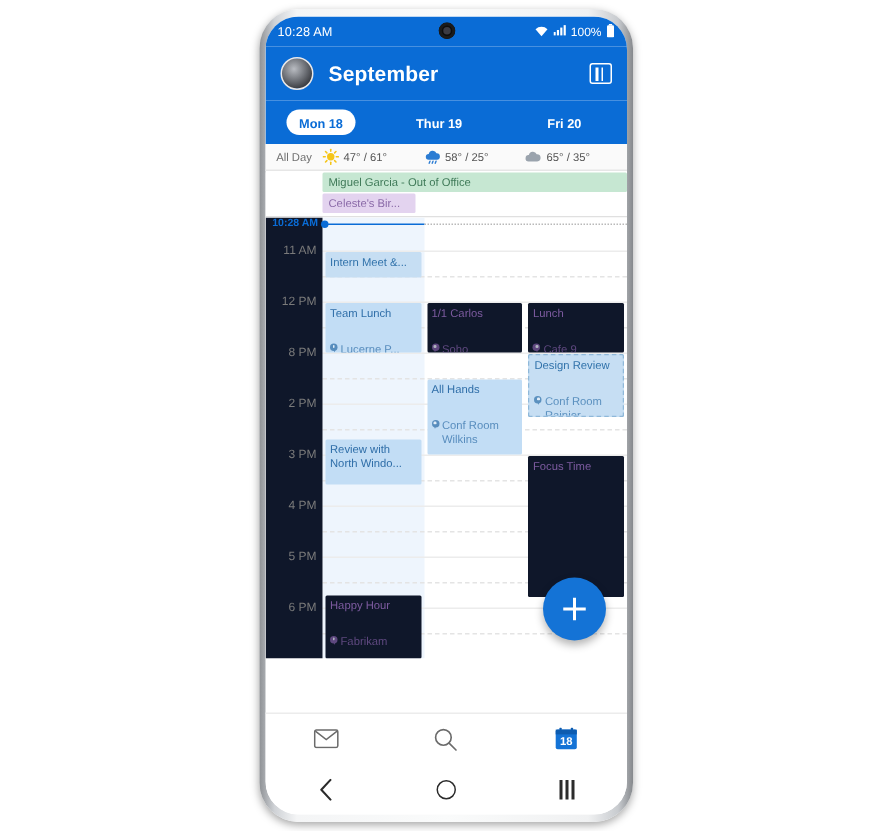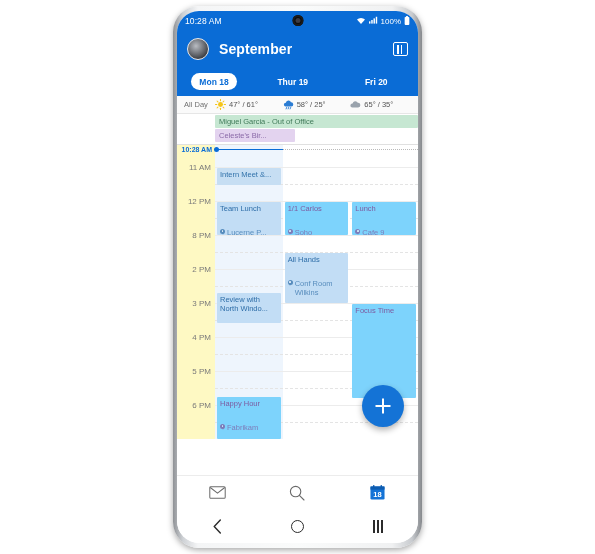--- a/index.html
+++ b/index.html
@@ -139,33 +139,33 @@
   }
   .allday-chip {
     height: 13px;
     margin: 1px 0 0 0;
     display: flex; align-items: center;
     padding-left: 4px;
     font-size: 7.5px;
     border-radius: 1px;
   }
   .chip-green { background: #c6e7d2; color: #3f7a58; width: 100%; }
-  .chip-purple { background: #e3d3ef; color: #8a6aa8; width: 80px; }
+  .chip-purple { background: #e3d3ef; color: #8a6aa8; width: 62px; }
 
   
   #cal-body {
     position: relative;
     height: 294px;
     background: #fff;
     overflow: hidden;
   }
   #gutter {
     position: absolute; left: 0; top: 0; bottom: 0;
     width: 38px;
-    background: #fef9c3;
+    background: #0f172a;
     z-index: 3;
   }
   .hour-label {
     position: absolute;
     right: 4px;
     font-size: 8px;
     color: #7a7a7a;
     transform: translateY(-50%);
     white-space: nowrap;
   }
@@ -217,21 +217,21 @@
     left: 2px; right: 2px;
     border-radius: 1px;
     padding: 2px 3px;
     font-size: 7.5px;
     line-height: 9px;
     overflow: hidden;
     z-index: 2;
   }
   .ev-blue { background: #c2ddf5; color: #2f6ea8; }
   .ev-blue-light { background: #c6def3; color: #3273ab; }
-  .ev-purple { background: #7dd3fc; color: #7d5ba0; }
+  .ev-purple { background: #0f172a; color: #7d5ba0; }
   .ev-tentative {
     background: #c6def3; color: #3273ab;
     border: 1px dashed #8fb8d9;
   }
   .ev-title { font-weight: normal; }
   .ev-loc {
     display: flex; align-items: flex-start; gap: 2px;
     opacity: .72;
     margin-top: 15px;
   }
@@ -466,20 +466,29 @@
         <div class="col col-2" style="z-index:2;">
           <div class="event ev-purple" style="top:57px; height:33px;">
             <div class="ev-title">Lunch</div>
             <div class="ev-loc">
               <span class="pin">
                   <i></i>
                 </span>
               <span>Cafe 9</span>
             </div>
           </div>
+          <div class="event ev-tentative" style="top:91px; height:42px;">
+            <div class="ev-title">Design Review</div>
+            <div class="ev-loc">
+              <span class="pin">
+                  <i></i>
+                </span>
+              <span>Conf Room Rainier</span>
+            </div>
+          </div>
           <div class="event ev-purple" style="top:159px; height:94px;">
             <div class="ev-title">Focus Time</div>
           </div>
         </div>
       </div>
 
       <div id="now-line" style="top:4px;">
         <div class="solid">
           <div id="now-dot"></div>
         </div>

